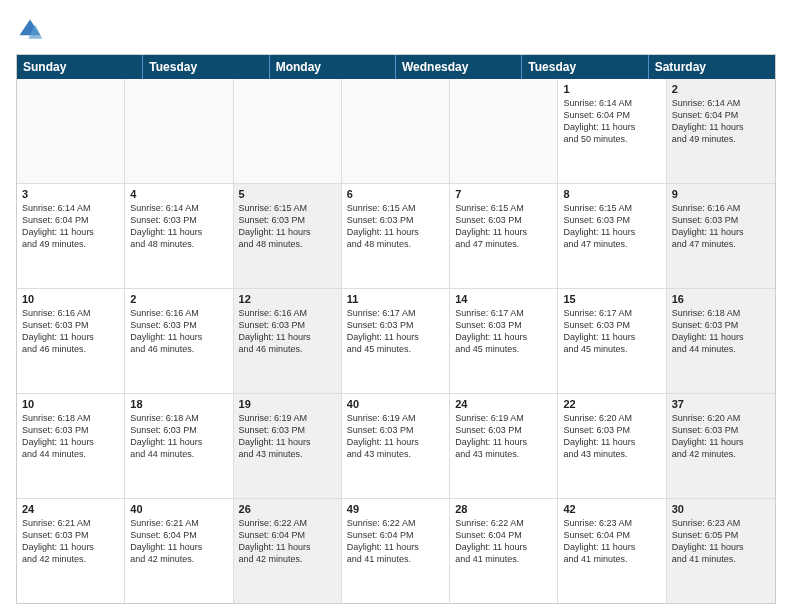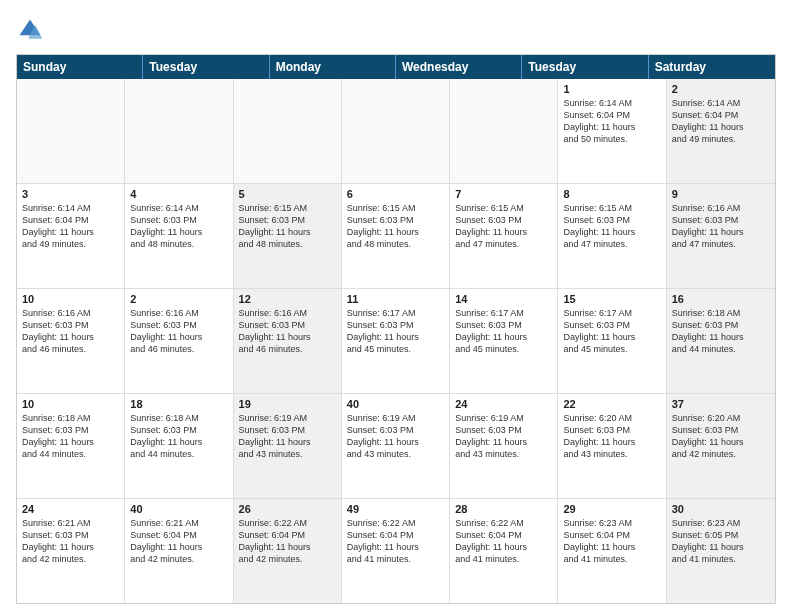--- a/index.html
+++ b/index.html
@@ -341,21 +341,21 @@
 and 41 minutes.</div>
           </div>
           <div class="cal-cell">
             <div class="day-num">28</div>
             <div class="cell-text" style="white-space: pre-line;">Sunrise: 6:22 AM
 Sunset: 6:04 PM
 Daylight: 11 hours
 and 41 minutes.</div>
           </div>
           <div class="cal-cell">
-            <div class="day-num">29</div>
+            <div class="day-num">42</div>
             <div class="cell-text" style="white-space: pre-line;">Sunrise: 6:23 AM
 Sunset: 6:04 PM
 Daylight: 11 hours
 and 41 minutes.</div>
           </div>
           <div class="cal-cell shaded">
             <div class="day-num">30</div>
             <div class="cell-text" style="white-space: pre-line;">Sunrise: 6:23 AM
 Sunset: 6:05 PM
 Daylight: 11 hours

